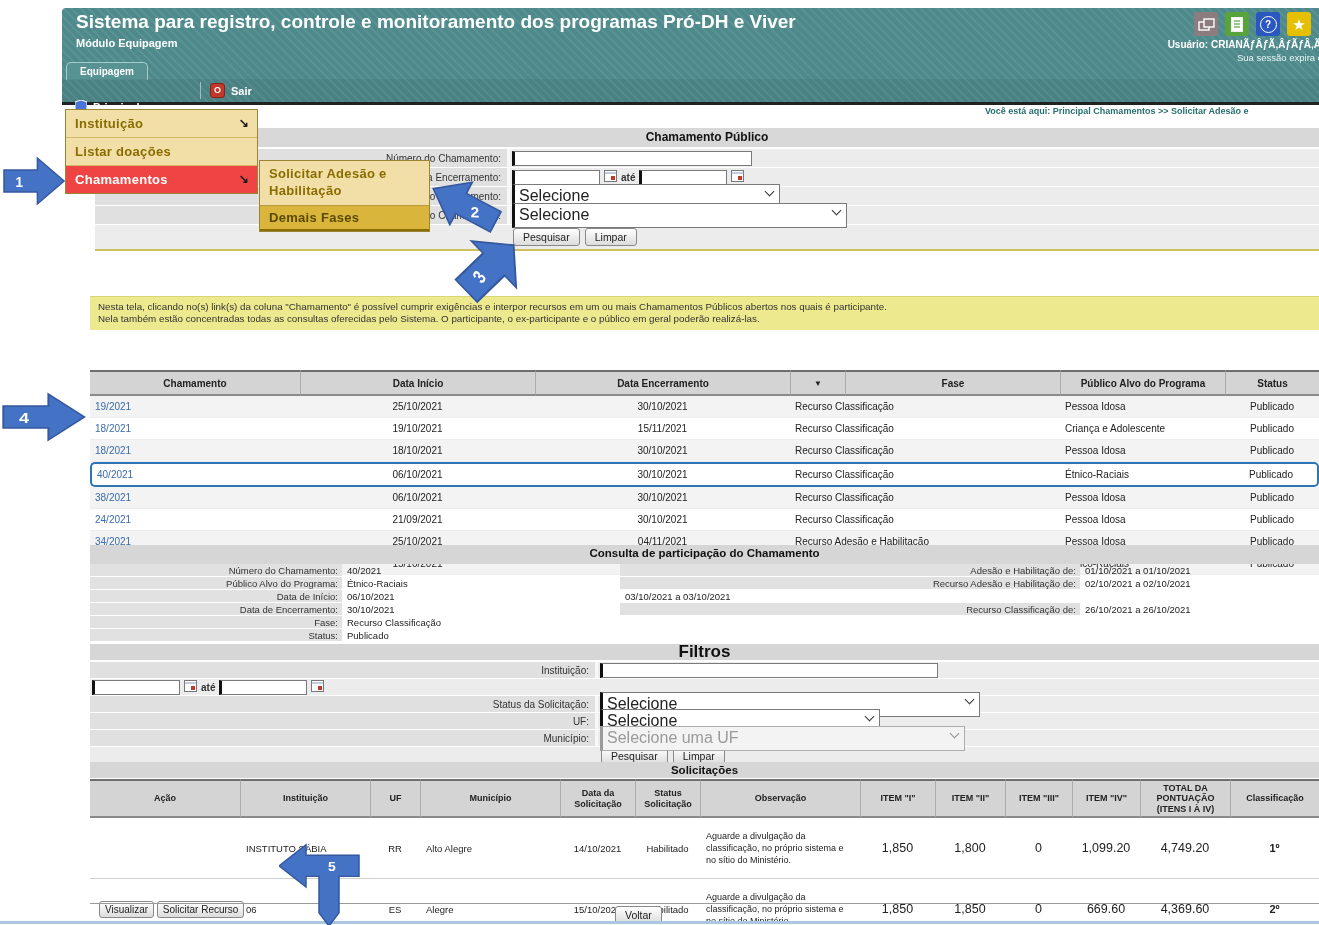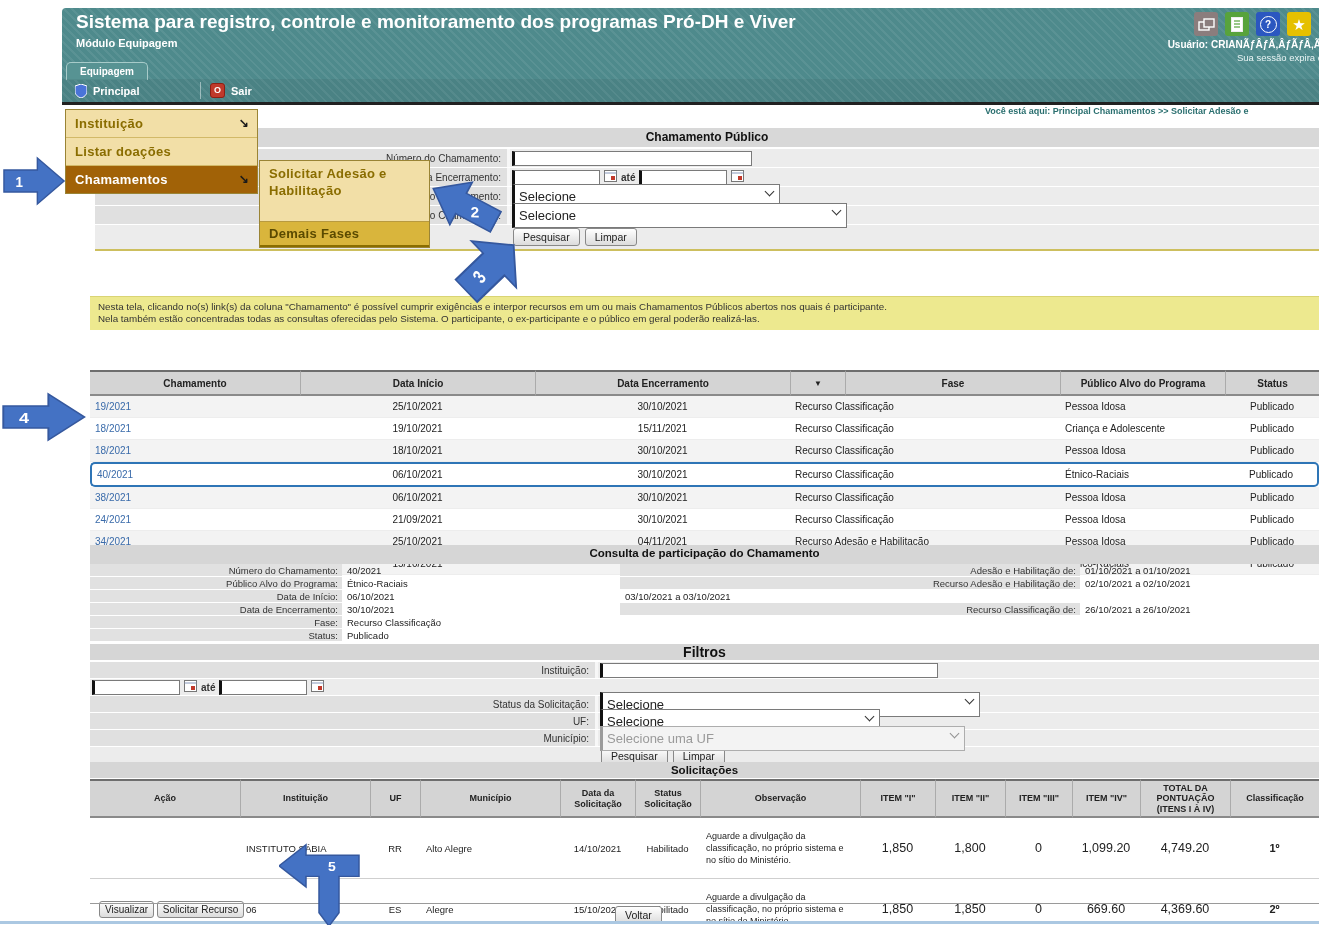--- a/index.html
+++ b/index.html
@@ -34,21 +34,21 @@
   
   #breadcrumb{position:absolute;left:985px;top:106px;font-size:9px;font-weight:bold;color:#2A6F6F;white-space:nowrap;}
   
   .panel-title{height:19px;line-height:19px;background:#D8D8D8;text-align:center;
     font-size:12px;font-weight:bold;color:#111;border-bottom:2px solid #fff;}
   .frow{display:flex;align-items:center;height:18px;background:#ECECEC;border-bottom:1px solid #fff;}
   .flabel{height:100%;background:#E0E0E0;display:flex;align-items:center;justify-content:flex-end;
     padding-right:6px;font-size:10px;color:#333;border-right:3px solid #f7f7f7;box-sizing:border-box;}
   .ffield{display:flex;align-items:center;gap:4px;padding-left:2px;}
   .tin{height:13px;border:1px solid #7a7a7a;border-left:3px solid #111;background:#fff;font-size:10px;padding:0 2px;}
-  .sel{height:25px;border:1px solid #7a7a7a;border-left:3px solid #111;background:#fff;font-size:13px;
+  .sel{height:25px;border:1px solid #7a7a7a;border-left:3px solid #111;background:#fff;font-size:16px;
     display:flex;align-items:center;padding-left:4px;position:relative;box-sizing:border-box;color:#222;}
   .sel .chev{position:absolute;right:6px;top:3px;width:6px;height:6px;border-right:1.4px solid #333;
     border-bottom:1.4px solid #333;transform:rotate(45deg);}
   .sel.disabled{color:#9a9a9a;background:#f3f3f3;border-color:#adadad;border-left-color:#9a9a9a;}
   .ate{font-size:10px;color:#333;font-weight:bold;}
   .btn{font-size:10.5px;padding:2px 9px;background:linear-gradient(#ffffff,#dcdcdc);
     border:1px solid #888;border-radius:3px;color:#222;font-family:"Liberation Sans",sans-serif;}
   
   #search-panel{position:absolute;left:95px;top:128px;width:1224px;border-bottom:2px solid #CDBF5E;}
   #search-panel .flabel{width:415px;}
@@ -67,21 +67,21 @@
   #chamados tr.alt td{background:#F3F3F3;}
   #chamados td.lcell{text-align:left;padding-left:5px;}
   #chamados a{color:#3A6BAA;text-decoration:none;}
   #chamados tr.hl td{border-top:2px solid #2E75B6;border-bottom:2px solid #2E75B6;}
   #chamados tr.hl td:first-child{border-left:2px solid #2E75B6;border-radius:5px 0 0 5px;}
   #chamados tr.hl td:last-child{border-right:2px solid #2E75B6;border-radius:0 5px 5px 0;}
   
   .sectitle{position:absolute;left:90px;width:1229px;background:#D6D6D6;text-align:center;
     font-weight:bold;color:#111;}
   #consulta-title{top:545px;height:19px;line-height:16px;font-size:11.5px;}
-  #filtros-title{top:644px;height:16px;line-height:16px;font-size:14px;}
+  #filtros-title{top:644px;height:16px;line-height:16px;font-size:17px;}
   #solicit-title{top:762px;height:16px;line-height:16px;font-size:11.5px;}
   
   #consulta{position:absolute;left:90px;top:564px;width:1229px;height:79px;}
   .cblock{position:absolute;top:0;}
   .crow{display:flex;height:12px;margin-bottom:1px;font-size:9.5px;align-items:center;}
   .crow .cl{height:100%;background:#E1E1E1;display:flex;align-items:center;justify-content:flex-end;
     padding-right:4px;color:#333;box-sizing:border-box;}
   .crow .cv{padding-left:5px;color:#222;white-space:nowrap;}
   #cleft{left:0;width:560px;} #cleft .cl{flex:0 0 252px;}
   #cright{left:530px;width:699px;} #cright .cl{flex:0 0 460px;}
@@ -106,25 +106,25 @@
   
   #bottom-divider{position:absolute;left:90px;top:903px;width:1229px;height:1px;background:#9a9a9a;}
   #voltar{position:absolute;left:615px;top:906px;}
   #bottomline{position:absolute;left:0;top:921px;width:1319px;height:3px;background:#ABC8E2;}
   
   #dropdown{position:absolute;left:65px;top:109px;width:193px;background:#F2DFA7;
     border:1px solid #9a8435;z-index:50;box-sizing:border-box;}
   .dd-item{height:27px;line-height:27px;font-size:13px;font-weight:bold;color:#8A6D00;
     padding-left:9px;border-bottom:1px solid #D2B968;position:relative;letter-spacing:.3px;}
   .dd-item:last-child{border-bottom:none;}
-  .dd-item.active{background:#a16207;color:#fff;}
+  .dd-item.active{background:#ef4444;color:#fff;}
   .dd-arrow{position:absolute;right:8px;top:0;font-size:12px;color:#1a1a1a;font-weight:bold;}
   #submenu{position:absolute;left:259px;top:160px;width:171px;background:#F2DFA7;
     border:1px solid #9a8435;z-index:51;box-sizing:border-box;}
-  .sm-item1{padding:4px 9px 22px 9px;font-size:13px;font-weight:bold;color:#8A6D00;line-height:17px;letter-spacing:.3px;}
+  .sm-item1{padding:4px 9px 6px 9px;font-size:13px;font-weight:bold;color:#8A6D00;line-height:17px;letter-spacing:.3px;}
   .sm-item2{height:23px;line-height:23px;background:#D9B53C;color:#5A4A00;font-size:13px;font-weight:bold;
     padding-left:9px;border-top:1px solid #B89A40;border-bottom:2px solid #8A6D00;letter-spacing:.3px;}
   
   .arrow{position:absolute;z-index:100;}
   .arrow text{fill:#fff;font-weight:bold;font-size:14px;font-family:"Liberation Sans",sans-serif;}
 </style>
 </head>
 <body>
 
 <div id="screen">
@@ -153,21 +153,21 @@
           </div>
       </div>
       <div class="hicon star">
         <span class="star-glyph">★</span>
       </div>
     </div>
     <div class="user-line">Usuário: CRIANÃƒÂƒÃ‚ÂƒÃƒÂ‚Ã‚Â</div>
     <div class="session-line">Sua sessão expira em</div>
     <div class="tab">Equipagem</div>
     <div class="menubar">
-      <div class="menu-item" style="left:13px;">
+      <div class="menu-item" style="left:13px;margin-top:16px;">
         <svg width="12" height="14">
             <path d="M6 0 L12 2 V7 C12 11 9 13 6 14 C3 13 0 11 0 7 V2 Z" fill="#4a74d8" stroke="#fff" stroke-width="1"></path>
           </svg>
         <span>Principal</span>
       </div>
       <div class="menu-sep"></div>
       <div class="menu-item" style="left:148px;">
         <span class="sair-badge">O</span>
         <span>Sair</span>
       </div>

